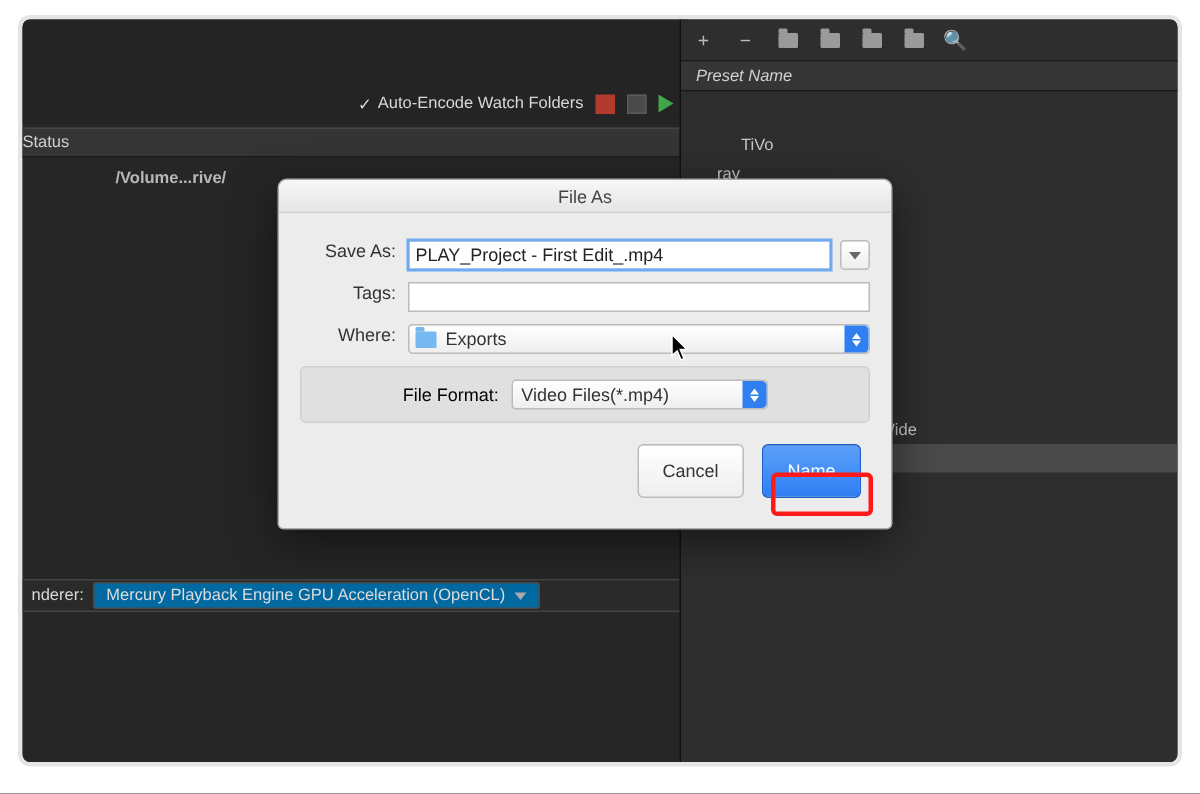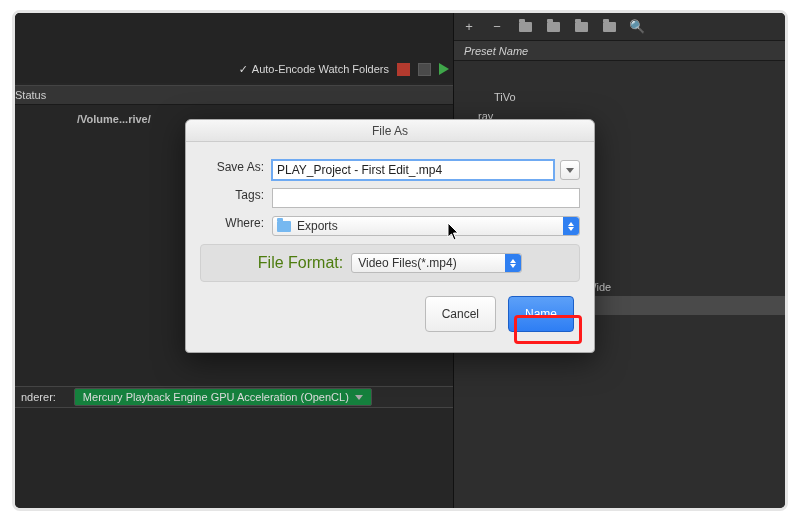--- a/index.html
+++ b/index.html
@@ -17,22 +17,22 @@
   .stop-icon { background: #b33a2e; }
   .pause-icon { background: #4a4a4a; border: 1px solid #5a5a5a; }
   .play-icon { width: 0; height: 0; border-left: 10px solid #3fa64a; border-top: 6px solid transparent; border-bottom: 6px solid transparent; }
 
   .col-headers { position: absolute; top: 72px; left: 0; right: 0; height: 20px; background: #353535; border-top: 1px solid #444; border-bottom: 1px solid #1a1a1a; display: flex; align-items: center; font-size: 11px; color: #d0d0d0; }
   .col-headers .ch1 { padding-left: 60px; flex: 1; }
   .col-headers .ch2 { width: 100px; }
 
   .row1 { position: absolute; top: 100px; left: 62px; font-size: 11px; color: #b8b8b8; font-weight: bold; }
 
-  .renderer-row { position: absolute; bottom: 100px; left: 0; right: 0; height: 22px; display: flex; align-items: center; gap: 18px; padding-left: 6px; font-size: 11px; color: #d8d8d8; background: #2a2a2a; border-top: 1px solid #444; border-bottom: 1px solid #444; }
-  .renderer-select { background: #15803d; border: 1px solid #4a4a4a; color: #dcdcdc; padding: 2px 8px; font-size: 11px; border-radius: 2px; display: flex; align-items: center; gap: 6px; }
+  .renderer-row { position: absolute; bottom: 100px; left: 0; right: 0; height: 22px; display: flex; align-items: center; gap: 6px; padding-left: 6px; font-size: 11px; color: #d8d8d8; background: #2a2a2a; border-top: 1px solid #444; border-bottom: 1px solid #444; }
+  .renderer-select { background: #0369a1; border: 1px solid #4a4a4a; color: #dcdcdc; padding: 2px 8px; font-size: 11px; border-radius: 2px; display: flex; align-items: center; gap: 6px; }
   .chev-down { width: 0; height: 0; border-left: 4px solid transparent; border-right: 4px solid transparent; border-top: 5px solid #aaa; }
 
   
   .preset-header { height: 26px; background: #383838; border-bottom: 1px solid #1a1a1a; display: flex; align-items: center; padding: 0 8px; font-size: 11px; color: #d0d0d0; gap: 6px; }
   .hamb { display: inline-block; width: 11px; height: 8px; border-top: 1px solid #aaa; border-bottom: 1px solid #aaa; position: relative; }
   .hamb::before { content: ""; position: absolute; top: 3px; left: 0; right: 0; border-top: 1px solid #aaa; }
   .preset-toolbar { height: 28px; background: #2e2e2e; border-bottom: 1px solid #1a1a1a; display: flex; align-items: center; padding: 0 8px; gap: 14px; color: #bbb; font-size: 13px; }
   .tool-icon { display: inline-flex; align-items: center; justify-content: center; width: 14px; height: 14px; }
   .folder-shape { width: 13px; height: 10px; background: #9a9a9a; position: relative; border-radius: 1px; }
   .folder-shape::before { content: ""; position: absolute; top: -3px; left: 0; width: 6px; height: 3px; background: #9a9a9a; border-radius: 1px 1px 0 0; }
@@ -57,21 +57,21 @@
   .history-btn { width: 20px; height: 20px; margin-left: 6px; border: 1px solid #bbb; border-radius: 3px; background: linear-gradient(#fff,#eee); display: flex; align-items: center; justify-content: center; }
   .history-btn .chev-down { border-top-color: #666; }
   .where-select { flex: 1; height: 20px; border: 1px solid #bbb; border-radius: 3px; background: linear-gradient(#fff,#eee); display: flex; align-items: center; padding: 0 4px; position: relative; }
   .where-select .folder-blue { width: 14px; height: 11px; background: #76b8f0; border-radius: 1px; margin-right: 6px; position: relative; }
   .where-select .folder-blue::before { content:""; position:absolute; top:-3px; left:0; width:6px; height:3px; background:#76b8f0; border-radius:1px 1px 0 0; }
   .where-select .end-cap { position: absolute; right: 0; top: 0; bottom: 0; width: 16px; background: #2f7ff1; border-radius: 0 3px 3px 0; display: flex; flex-direction: column; align-items: center; justify-content: center; gap: 1px; }
   .up-tri { width:0;height:0;border-left:3px solid transparent;border-right:3px solid transparent;border-bottom:4px solid #fff; }
   .dn-tri { width:0;height:0;border-left:3px solid transparent;border-right:3px solid transparent;border-top:4px solid #fff; }
 
   .ff-row { background: #e0e0e0; border: 1px solid #d0d0d0; border-radius: 4px; margin: 8px 0 14px 0; padding: 8px 12px; display: flex; align-items: center; justify-content: center; gap: 8px; }
-  .ff-label { font-size: 16px; color: #4d7c0f; }
+  .ff-label { font-size: 12px; color: #000000; }
   .ff-select { width: 171px; height: 20px; border: 1px solid #bbb; border-radius: 3px; background: linear-gradient(#fff,#eee); display: flex; align-items: center; padding: 0 6px; position: relative; font-size: 12px; color: #333; }
   .ff-select .end-cap { position: absolute; right: 0; top: 0; bottom: 0; width: 16px; background: #2f7ff1; border-radius: 0 3px 3px 0; display: flex; flex-direction: column; align-items: center; justify-content: center; gap: 1px; }
 
   .dlg-buttons { display: flex; justify-content: flex-end; gap: 12px; padding-right: 6px; }
   .btn { height: 36px; padding: 0 16px; border-radius: 4px; font-size: 12px; display: flex; align-items: center; border: 1px solid #bbb; background: linear-gradient(#fff,#eee); color: #333; }
   .btn.primary { border: 1px solid #1b5fc8; background: linear-gradient(#5ca0f8,#2e7ef4); color: #fff; }
   .save-highlight { position: absolute; border: 3px solid #ff1a1a; border-radius: 4px; pointer-events: none; }
 
   .cursor { position: absolute; width: 14px; height: 18px; pointer-events: none; }
   .cursor svg { width: 14px; height: 18px; }

